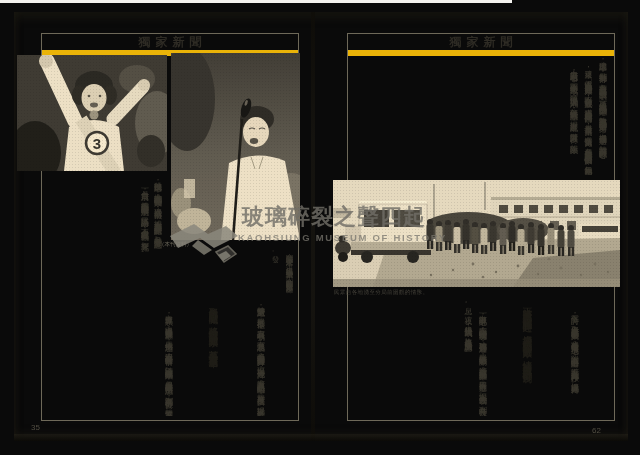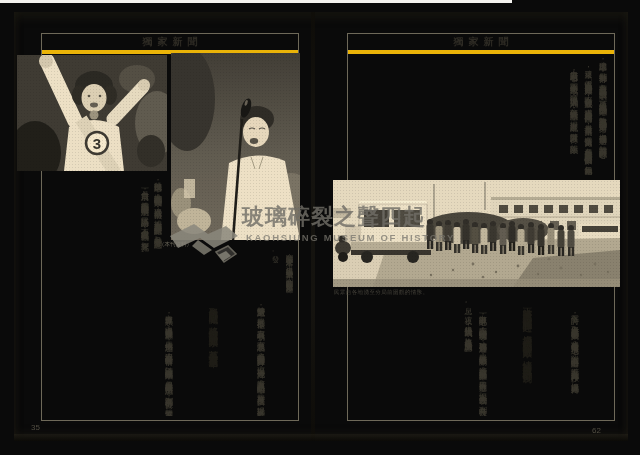--- a/index.html
+++ b/index.html
@@ -12,21 +12,21 @@
         box-shadow:inset 0 6px 9px rgba(40,36,24,.35), inset 0 -7px 9px rgba(40,36,24,.4);}
   .gutter-seam{left:311px;top:12px;width:4px;height:429px;
         background:linear-gradient(180deg,rgba(15,13,8,.75),rgba(40,36,24,.35) 30%,rgba(40,36,24,.35) 70%,rgba(15,13,8,.7));}
   .book-bottom-edge{left:14px;top:434px;width:614px;height:7px;
         background:linear-gradient(180deg,rgba(60,55,40,.25),rgba(10,9,6,.9));}
 
   .frame{border:1px solid #6e6959;}
   .frame-l{left:41px;top:33px;width:256px;height:386px;}
   .frame-r{left:347px;top:33px;width:266px;height:386px;}
   .hdr{display:flex;align-items:center;justify-content:center;height:16px;
-       border-bottom:4px solid #eab308;font-size:10px;font-weight:bold;
+       border-bottom:6px solid #eab308;font-size:12px;font-weight:bold;
        letter-spacing:5px;color:#2e2b24;text-indent:5px;}
 
   .photo{position:absolute;overflow:hidden;filter:sepia(.28) brightness(1.02) contrast(.92) blur(.25px);}
   .photo::after{content:"";position:absolute;inset:0;pointer-events:none;opacity:.45;
        background-image:radial-gradient(rgba(0,0,0,.22) .7px,transparent .8px);
        background-size:3px 3px;}
   .photo svg{display:block;}
 
   .vt{position:absolute;writing-mode:vertical-rl;text-orientation:upright;
       color:#3a372e;overflow:hidden;white-space:pre-wrap;letter-spacing:.5px;
@@ -36,21 +36,21 @@
   .seg{display:block;}
   .vh{display:block;font-weight:bold;font-size:9.4px;line-height:13.5px;
       letter-spacing:1.2px;color:#1f1d17;padding:0 3px;}
 
   .caption{position:absolute;font-size:5.5px;color:#45423a;letter-spacing:.4px;filter:blur(.2px);}
   .pgnum{position:absolute;font-size:8px;color:#514d42;filter:blur(.2px);}
   .photo-sig{position:absolute;font-size:5.5px;color:#6e6a5c;letter-spacing:0;filter:blur(.25px);}
 
   .wm-cjk{position:absolute;left:242px;top:202px;width:210px;font-size:22px;font-weight:bold;
       letter-spacing:1px;color:rgba(112,110,102,.82);white-space:nowrap;}
-  .wm-latin{position:absolute;left:246px;top:232px;font-size:9.5px;font-weight:bold;
+  .wm-latin{position:absolute;left:238px;top:232px;font-size:9.5px;font-weight:bold;
       letter-spacing:1.7px;color:rgba(120,118,110,.75);white-space:nowrap;}
   .wm-logo{position:absolute;left:168px;top:222px;width:72px;height:48px;opacity:.85;}
 </style>
 </head>
 <body>
 
 <div class="stage">
 
   <div class="abs top-strip"></div>
   <div class="abs book"></div>

